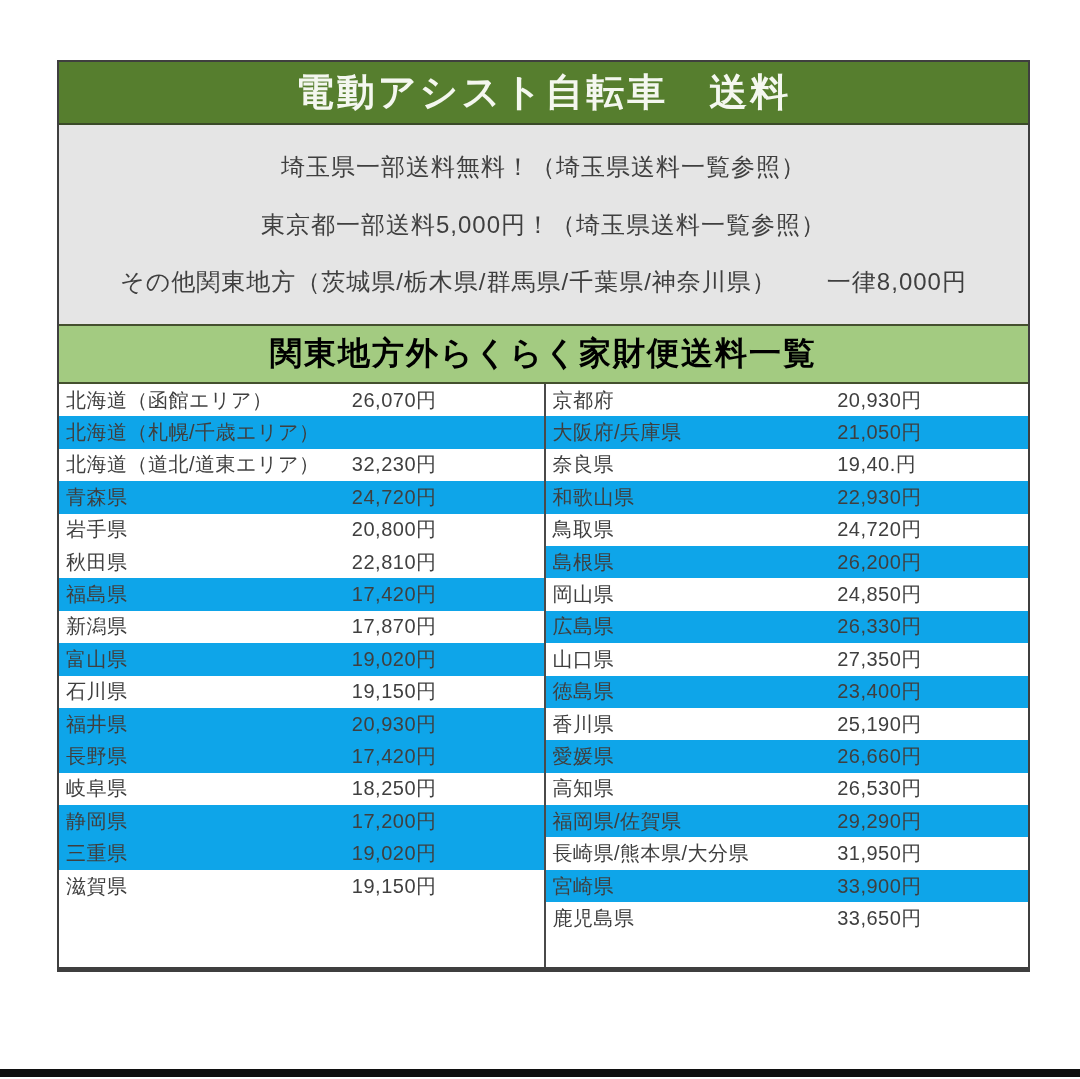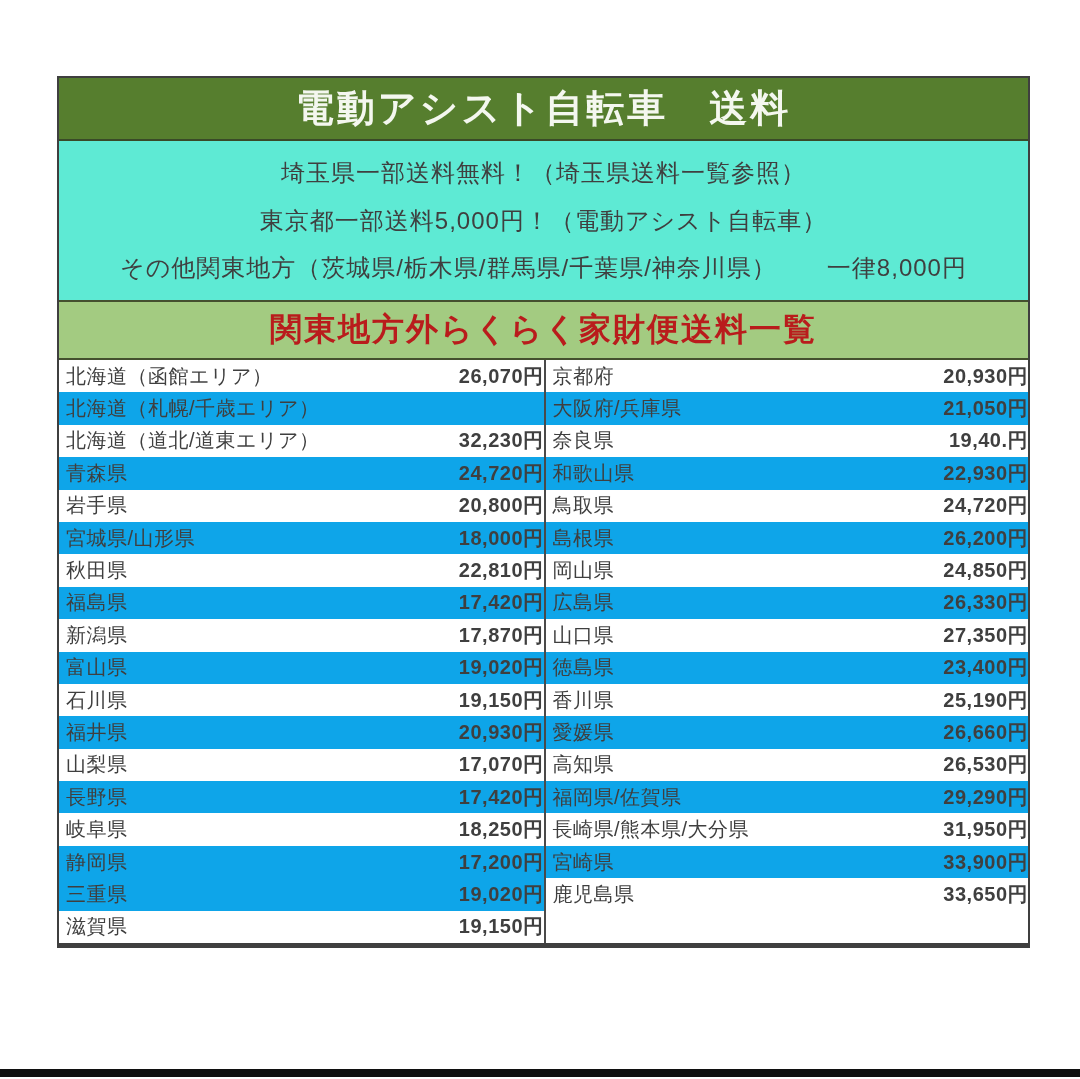--- a/index.html
+++ b/index.html
@@ -3,71 +3,71 @@
 <meta charset="utf-8">
 <style>
   html,body{margin:0;padding:0;background:#ffffff;}
   body{
     width:1080px;height:1079px;position:relative;overflow:hidden;
     font-family:"Liberation Sans","DejaVu Sans",sans-serif;
     -webkit-font-smoothing:antialiased;
   }
   .content-box{
     position:absolute;left:57px;top:60px;width:969px;
-    border:2px solid #3f3f3f;background:#fff;margin-top:16px;
+    border:2px solid #3f3f3f;background:#fff;
   }
   .title-bar{
     height:61px;background:#567e2e;border-bottom:2px solid #3a4a28;
     display:flex;align-items:center;justify-content:center;
   }
   .title-bar .title-text{
     color:#f4f7ef;font-size:38px;font-weight:bold;letter-spacing:3px;
   }
   .info-section{
-    height:159px;display:flex;flex-direction:column;justify-content:space-evenly;
-    align-items:center;background:#5eead4;
+    height:199px;display:flex;flex-direction:column;justify-content:space-evenly;
+    align-items:center;background:#e5e5e5;
   }
   .info-line{
     font-size:24px;color:#3f3f3f;letter-spacing:1px;white-space:pre;
   }
   .section-bar{
     height:56px;background:#a3cb81;border-top:2px solid #44502e;border-bottom:2px solid #44502e;
     display:flex;align-items:center;justify-content:center;
   }
   .section-bar .section-text{
-    color:#b91c1c;font-size:32px;font-weight:bold;letter-spacing:2px;
+    color:#000000;font-size:32px;font-weight:bold;letter-spacing:2px;
   }
   .fee-table{
     display:grid;grid-template-columns:1fr 1fr;background:#fff;
     border-bottom:3px solid #3f3f3f;
   }
   .tcol{display:grid;grid-auto-rows:32.4px;}
   .tcol-right{border-left:2px solid #4a4a4a;}
   .trow{display:flex;align-items:center;font-size:20px;color:#3f3f3f;}
   .trow.gray{background:#0ea5e9;}
   .trow.white{background:#ffffff;}
   .region{flex:0 0 59%;padding-left:7px;letter-spacing:0.5px;
     white-space:nowrap;overflow:hidden;}
-  .price{flex:1;text-align:right;letter-spacing:0.5px;font-weight:bold;}
+  .price{flex:1;text-align:left;letter-spacing:0.5px;}
   .bottom-bar{
     position:absolute;left:0;top:1069px;width:1080px;height:8px;background:#101010;
   }
 </style>
 </head>
 <body>
 
 <div class="content-box">
 
   <div class="title-bar">
     <span class="title-text">電動アシスト自転車　送料</span>
   </div>
 
   <div class="info-section">
     <div class="info-line">埼玉県一部送料無料！（埼玉県送料一覧参照）</div>
-    <div class="info-line">東京都一部送料5,000円！（電動アシスト自転車）</div>
+    <div class="info-line">東京都一部送料5,000円！（埼玉県送料一覧参照）</div>
     <div class="info-line">その他関東地方（茨城県/栃木県/群馬県/千葉県/神奈川県）　　一律8,000円</div>
   </div>
 
   <div class="section-bar">
     <span class="section-text">関東地方外らくらく家財便送料一覧</span>
   </div>
 
   <div class="fee-table">
     <div class="tcol tcol-left">
         <div class="trow white">
@@ -82,24 +82,20 @@
           <span class="price">32,230円</span>
         </div>
         <div class="trow gray">
           <span class="region">青森県</span>
           <span class="price">24,720円</span>
         </div>
         <div class="trow white">
           <span class="region">岩手県</span>
           <span class="price">20,800円</span>
         </div>
-        <div class="trow gray">
-          <span class="region">宮城県/山形県</span>
-          <span class="price">18,000円</span>
-        </div>
         <div class="trow white">
           <span class="region">秋田県</span>
           <span class="price">22,810円</span>
         </div>
         <div class="trow gray">
           <span class="region">福島県</span>
           <span class="price">17,420円</span>
         </div>
         <div class="trow white">
           <span class="region">新潟県</span>
@@ -110,24 +106,20 @@
           <span class="price">19,020円</span>
         </div>
         <div class="trow white">
           <span class="region">石川県</span>
           <span class="price">19,150円</span>
         </div>
         <div class="trow gray">
           <span class="region">福井県</span>
           <span class="price">20,930円</span>
         </div>
-        <div class="trow white">
-          <span class="region">山梨県</span>
-          <span class="price">17,070円</span>
-        </div>
         <div class="trow gray">
           <span class="region">長野県</span>
           <span class="price">17,420円</span>
         </div>
         <div class="trow white">
           <span class="region">岐阜県</span>
           <span class="price">18,250円</span>
         </div>
         <div class="trow gray">
           <span class="region">静岡県</span>

